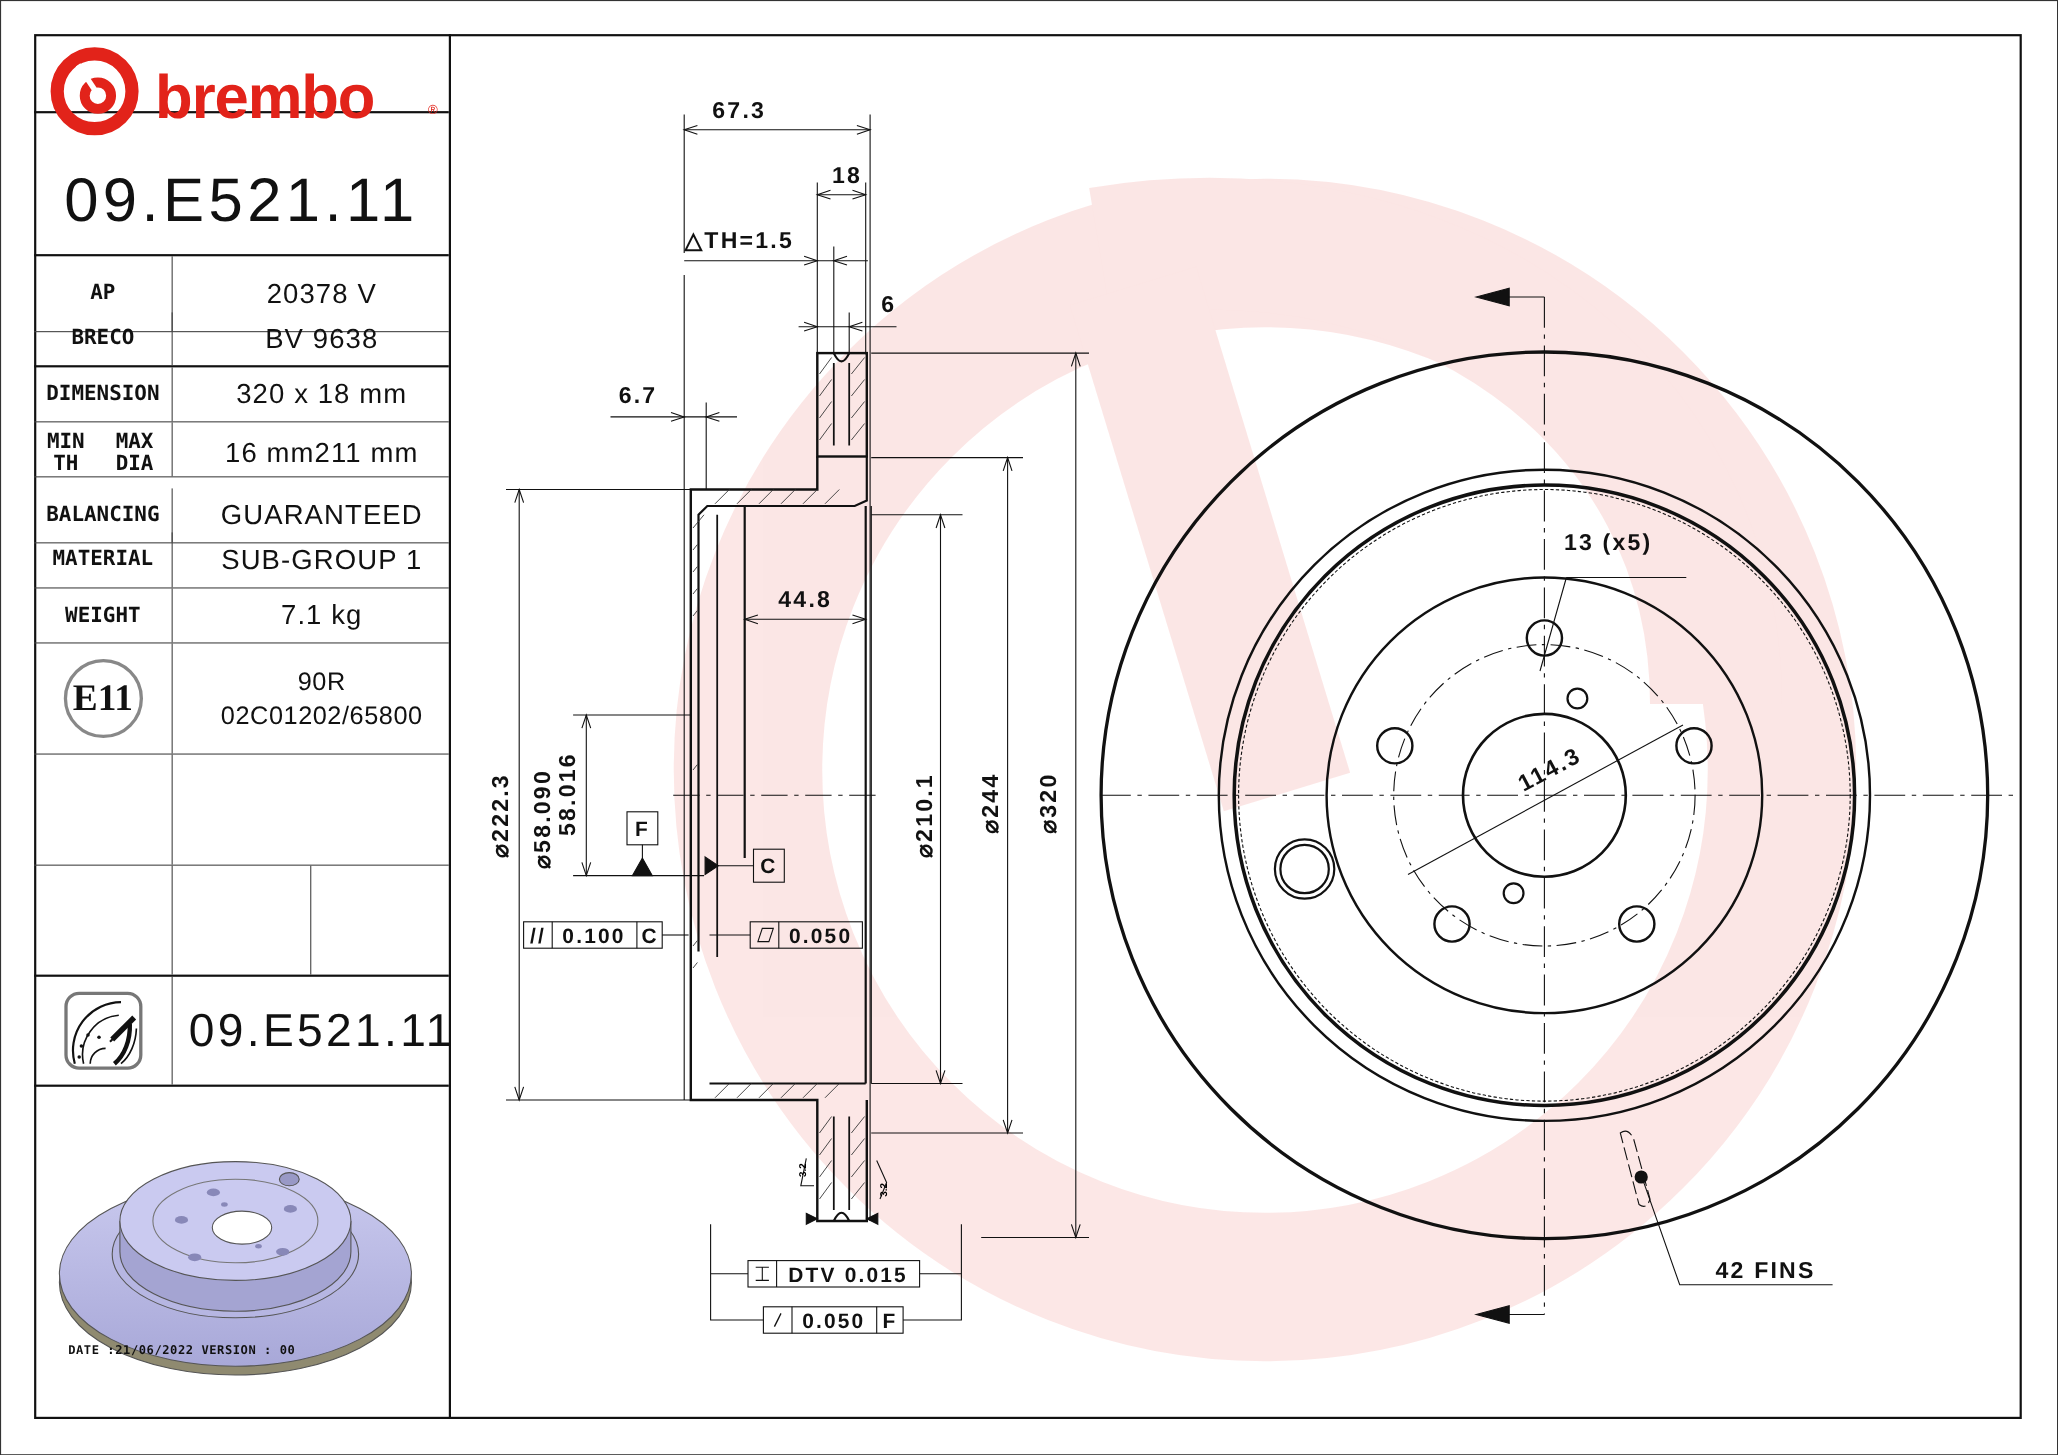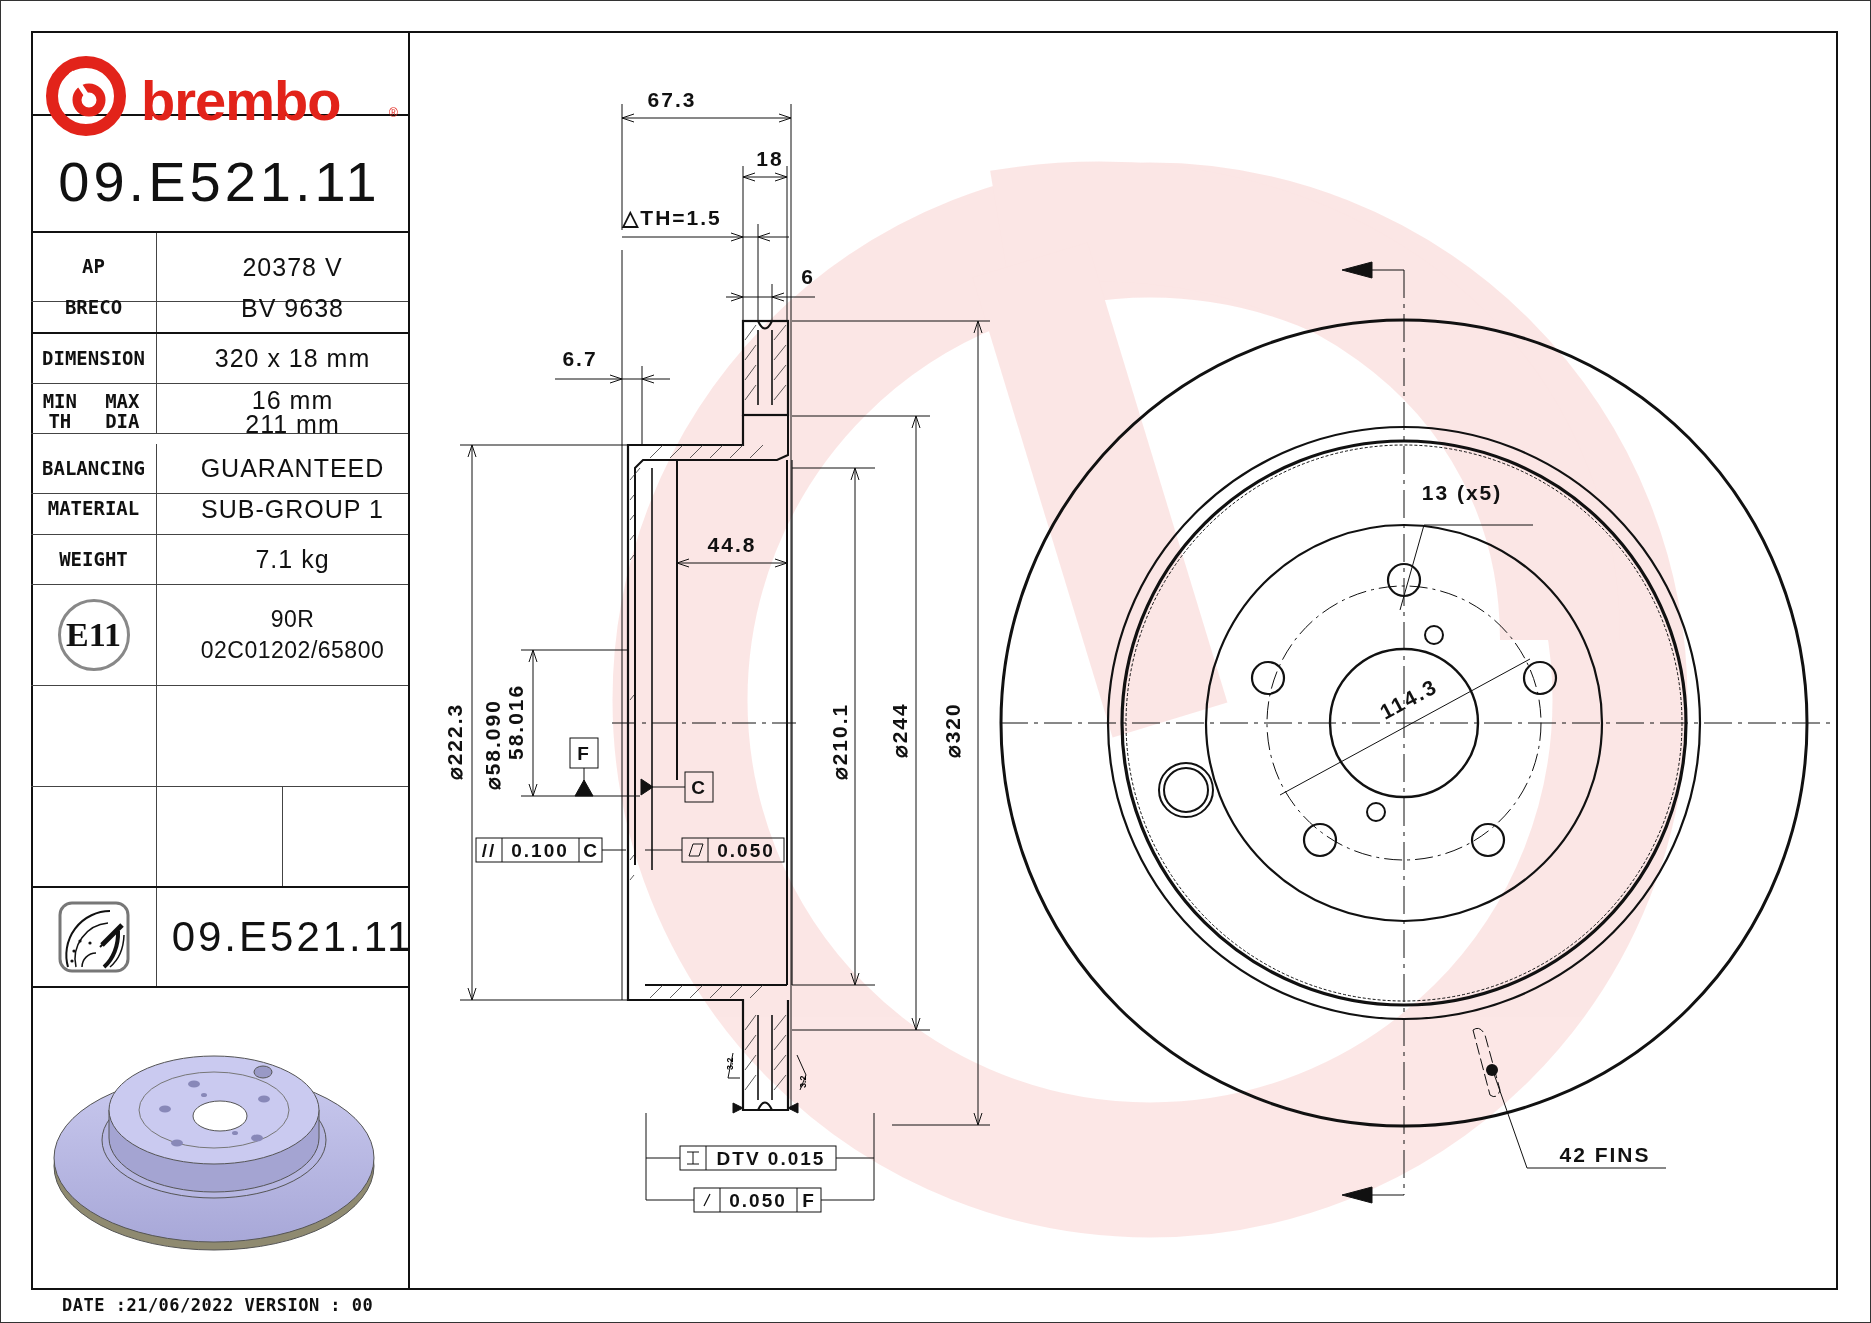--- a/index.html
+++ b/index.html
@@ -4,23 +4,23 @@
 <style>
   html,body{margin:0;padding:0;background:#fff;}
   body{width:1871px;height:1323px;position:relative;overflow:hidden;font-family:"Liberation Sans",sans-serif;}
   .sheet{position:absolute;left:0;top:0;width:1869px;height:1321px;border:1px solid #333;}
   .frame{position:absolute;left:31px;top:31px;width:1807px;height:1259px;border:2px solid #111;box-sizing:border-box;}
   .panel{position:absolute;left:31px;top:31px;width:379px;height:1259px;border-right:2px solid #111;box-sizing:border-box;}
   .row{position:absolute;left:0;width:377px;border-bottom:1px solid #444;box-sizing:border-box;}
   .row.thick{border-bottom:2px solid #111;}
   .lbl{position:absolute;left:0;top:0;width:126px;height:100%;border-right:1px solid #444;display:flex;align-items:center;justify-content:center;font-family:"DejaVu Sans Mono","Liberation Mono",monospace;font-weight:bold;font-size:19px;color:#111;text-align:center;line-height:1.15;box-sizing:border-box;}
   .val{position:absolute;left:126px;top:0;right:0;height:100%;display:flex;align-items:center;justify-content:center;font-family:"Liberation Sans",sans-serif;font-size:25px;color:#111;letter-spacing:1px;text-align:center;line-height:1.05;margin-left:20px;}
-  .logo{position:absolute;left:0;top:13px;width:377px;height:72px;border-bottom:2px solid #111;box-sizing:border-box;}
+  .logo{position:absolute;left:0;top:0;width:377px;height:72px;border-bottom:2px solid #111;box-sizing:border-box;}
   .partno{position:absolute;left:0;top:100px;width:377px;height:102px;border-bottom:2px solid #111;box-sizing:border-box;display:flex;align-items:center;justify-content:center;font-family:"Liberation Sans",sans-serif;font-size:56px;letter-spacing:4px;color:#111;}
-  .date{position:absolute;left:62px;top:1295px;font-family:"DejaVu Sans Mono","Liberation Mono",monospace;font-weight:bold;font-size:17px;color:#111;letter-spacing:0.5px;}
+  .date{position:absolute;left:62px;top:1221px;font-family:"DejaVu Sans Mono","Liberation Mono",monospace;font-weight:bold;font-size:11px;color:#111;letter-spacing:0.5px;}
   .drawing{position:absolute;left:0;top:0;width:1871px;height:1323px;}
   .dim{font-family:"Liberation Sans",sans-serif;font-weight:bold;font-size:21px;fill:#111;letter-spacing:2px;}
   .dimsm{font-family:"Liberation Sans",sans-serif;font-weight:bold;font-size:19px;fill:#111;letter-spacing:2px;}
 </style>
 </head>
 <body>
 
 <div class="sheet"></div>
 <div class="frame"></div>
 
@@ -228,21 +228,21 @@
   </div>
   <div class="row" style="top:303px;height:50px">
     <div class="lbl">DIMENSION</div>
     <div class="val">320 x 18 mm</div>
   </div>
   <div class="row" style="top:353px;height:50px">
     <div class="lbl" style="flex-direction:row;line-height:1.05;padding-top:6px">
       <span>MIN TH</span>
       <span>MAX DIA</span>
     </div>
-    <div class="val" style="flex-direction:column;line-height:0.95;padding-top:4px">
+    <div class="val" style="flex-direction:row;line-height:0.95;padding-top:4px">
       <span>16 mm</span>
       <span>211 mm</span>
     </div>
   </div>
   <div class="row" style="top:413px;height:50px">
     <div class="lbl">BALANCING</div>
     <div class="val">GUARANTEED</div>
   </div>
   <div class="row" style="top:453px;height:51px">
     <div class="lbl">MATERIAL</div>

